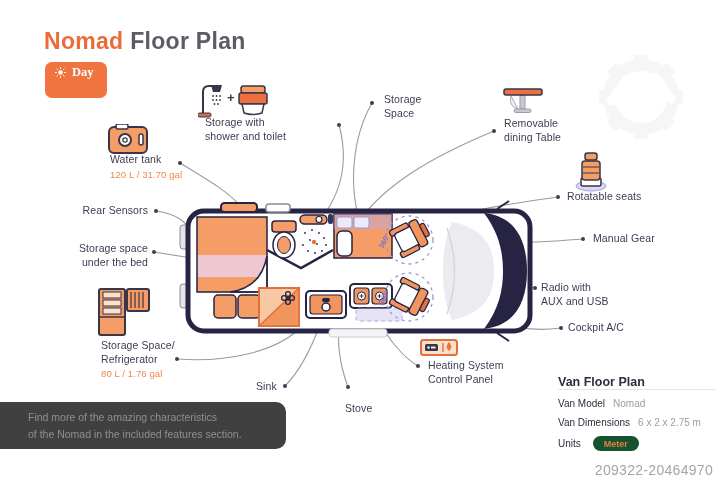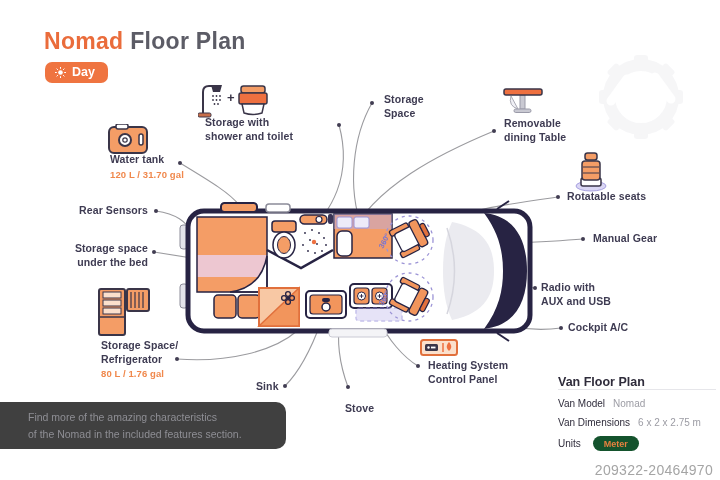--- a/index.html
+++ b/index.html
@@ -3,23 +3,23 @@
 <meta charset="utf-8">
 <style>
   html,body{margin:0;padding:0;background:#fff;}
   #canvas{position:relative;width:720px;height:480px;background:#ffffff;overflow:hidden;
           font-family:"Liberation Sans",sans-serif;}
   
   .page-title{position:absolute;left:44px;top:28px;font-size:23px;font-weight:600;letter-spacing:.3px;}
   .page-title .brand{color:#EA6C3B;}
   .page-title .rest{color:#5C5C66;}
   .day-badge{position:absolute;left:45px;top:62px;background:#EF7440;color:#fff;border-radius:7px;
-             padding:3px 13px 4px 10px;font-size:12.5px;font-weight:700;display:flex;align-items:center;gap:6px;cursor:pointer;}
+             padding:3px 13px 18px 10px;font-size:12.5px;font-weight:700;display:flex;align-items:center;gap:6px;cursor:pointer;font-family:Liberation Serif, serif;}
   
-  .feature{position:absolute;font-size:10.5px;font-weight:700;color:#3E3B52;line-height:1.3;letter-spacing:.1px;}
+  .feature{position:absolute;font-size:10.5px;font-weight:400;color:#3E3B52;line-height:1.3;letter-spacing:.1px;}
   .feature span{display:block;}
   .feature .sub{color:#F0884C;font-size:9.5px;margin-top:2px;}
   .feature.right{text-align:right;}
   .icon-wrap{position:absolute;}
   .plus-glyph{position:absolute;left:227px;top:90px;font-size:13px;font-weight:700;color:#3A3548;}
   
   .note-box{position:absolute;left:0;top:402px;width:286px;height:47px;background:#404040;
             border-radius:0 10px 10px 0;display:flex;flex-direction:column;justify-content:center;
             padding-left:28px;box-sizing:border-box;}
   .note-box div{font-size:10.5px;color:#8E8E94;line-height:1.55;}

